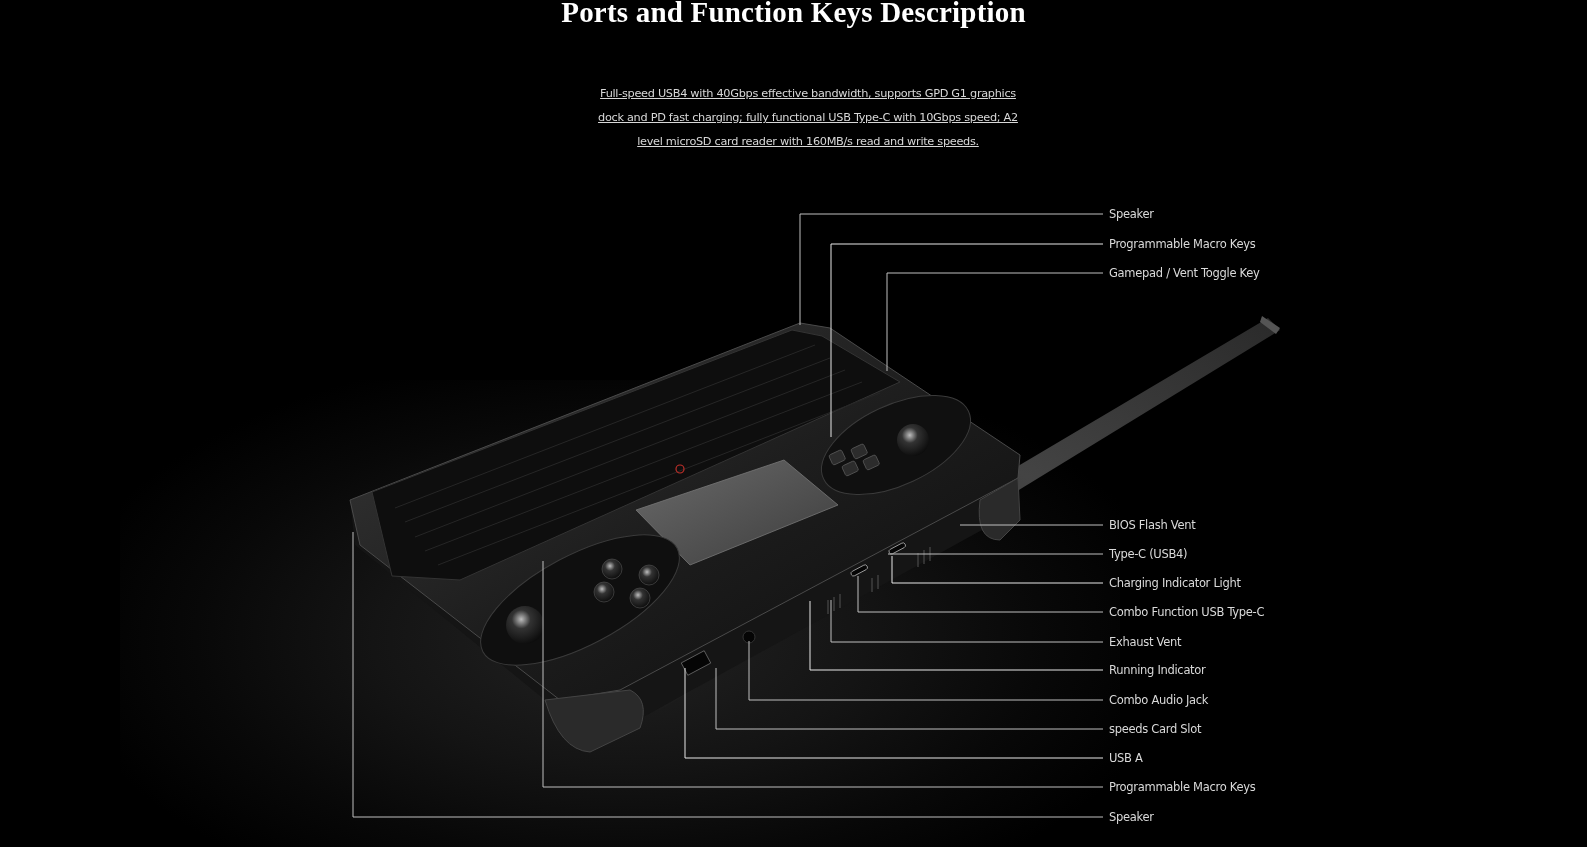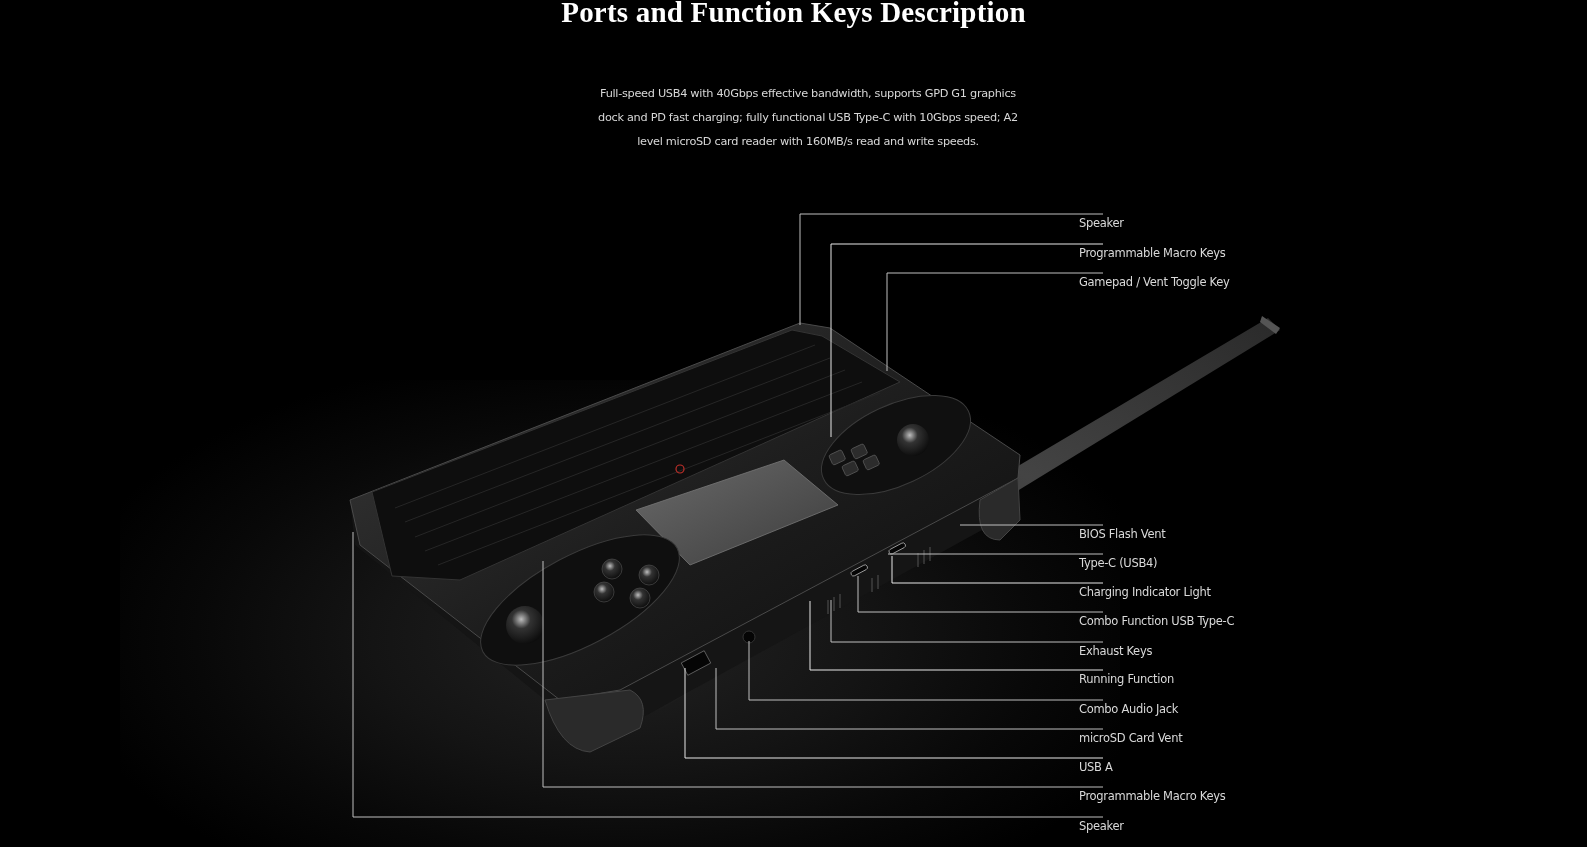--- a/index.html
+++ b/index.html
@@ -2,23 +2,23 @@
 <html><head>
   <meta charset="utf-8">
   <style>
     html, body { margin: 0; padding: 0; background: #000; }
     body { width: 1587px; height: 847px; position: relative; overflow: hidden; font-family: "DejaVu Sans", sans-serif; }
     .bg-glow { position: absolute; left: 120px; top: 380px; width: 1000px; height: 470px;
       background: radial-gradient(ellipse at 50% 55%, #222 0%, #141414 35%, #080808 60%, #000 80%); }
     .title { position: absolute; top: -4px; left: 0; width: 1587px; text-align: center; color: #fff;
       font-family: "Liberation Serif", "DejaVu Serif", serif; font-weight: bold; font-size: 29px; letter-spacing: 0.2px; margin: 0; }
     .desc { position: absolute; top: 82px; left: 588px; width: 440px; text-align: center; color: #d8d8d8;
-      font-family: "DejaVu Sans", sans-serif; font-size: 11.3px; line-height: 24px; letter-spacing: -0.3px; margin: 0; }
+      font-family: "DejaVu Sans", sans-serif; font-size: 11.3px; line-height: 24px; letter-spacing: -0.3px; margin: 0; text-decoration: underline; }
     .lines { position: absolute; left: 0; top: 0; width: 1587px; height: 847px; }
-    .label { position: absolute; left: 1079px; color: #d9d9d9; font-family: "DejaVu Sans", sans-serif; font-size: 11.5px; letter-spacing: -0.3px; white-space: nowrap; line-height: 14px; margin-top: 9px; }
+    .label { position: absolute; left: 1109px; color: #d9d9d9; font-family: "DejaVu Sans", sans-serif; font-size: 11.5px; letter-spacing: -0.3px; white-space: nowrap; line-height: 14px; }
     .device { position: absolute; left: 0; top: 0; width: 1587px; height: 847px; }
   </style>
 </head>
 <body>
 
 <div class="bg-glow"></div>
 
 <h1 class="title">Ports and Function Keys Description</h1>
 <p class="desc">Full-speed USB4 with 40Gbps effective bandwidth, supports GPD G1 graphics dock and PD fast charging; fully functional USB Type-C with 10Gbps speed; A2 level microSD card reader with 160MB/s read and write speeds.</p>
 
@@ -120,19 +120,19 @@
 </svg>
 
 <div class="label" style="top:207px">Speaker</div>
 <div class="label" style="top:237px">Programmable Macro Keys</div>
 <div class="label" style="top:266px">Gamepad / Vent Toggle Key</div>
 
 <div class="label" style="top:518px">BIOS Flash Vent</div>
 <div class="label" style="top:547px">Type-C (USB4)</div>
 <div class="label" style="top:576px">Charging Indicator Light</div>
 <div class="label" style="top:605px">Combo Function USB Type-C</div>
-<div class="label" style="top:635px">Exhaust Keys</div>
-<div class="label" style="top:663px">Running Function</div>
+<div class="label" style="top:635px">Exhaust Vent</div>
+<div class="label" style="top:663px">Running Indicator</div>
 <div class="label" style="top:693px">Combo Audio Jack</div>
-<div class="label" style="top:722px">microSD Card Vent</div>
+<div class="label" style="top:722px">speeds Card Slot</div>
 <div class="label" style="top:751px">USB A</div>
 <div class="label" style="top:780px">Programmable Macro Keys</div>
 <div class="label" style="top:810px">Speaker</div>
 
 </body></html>

